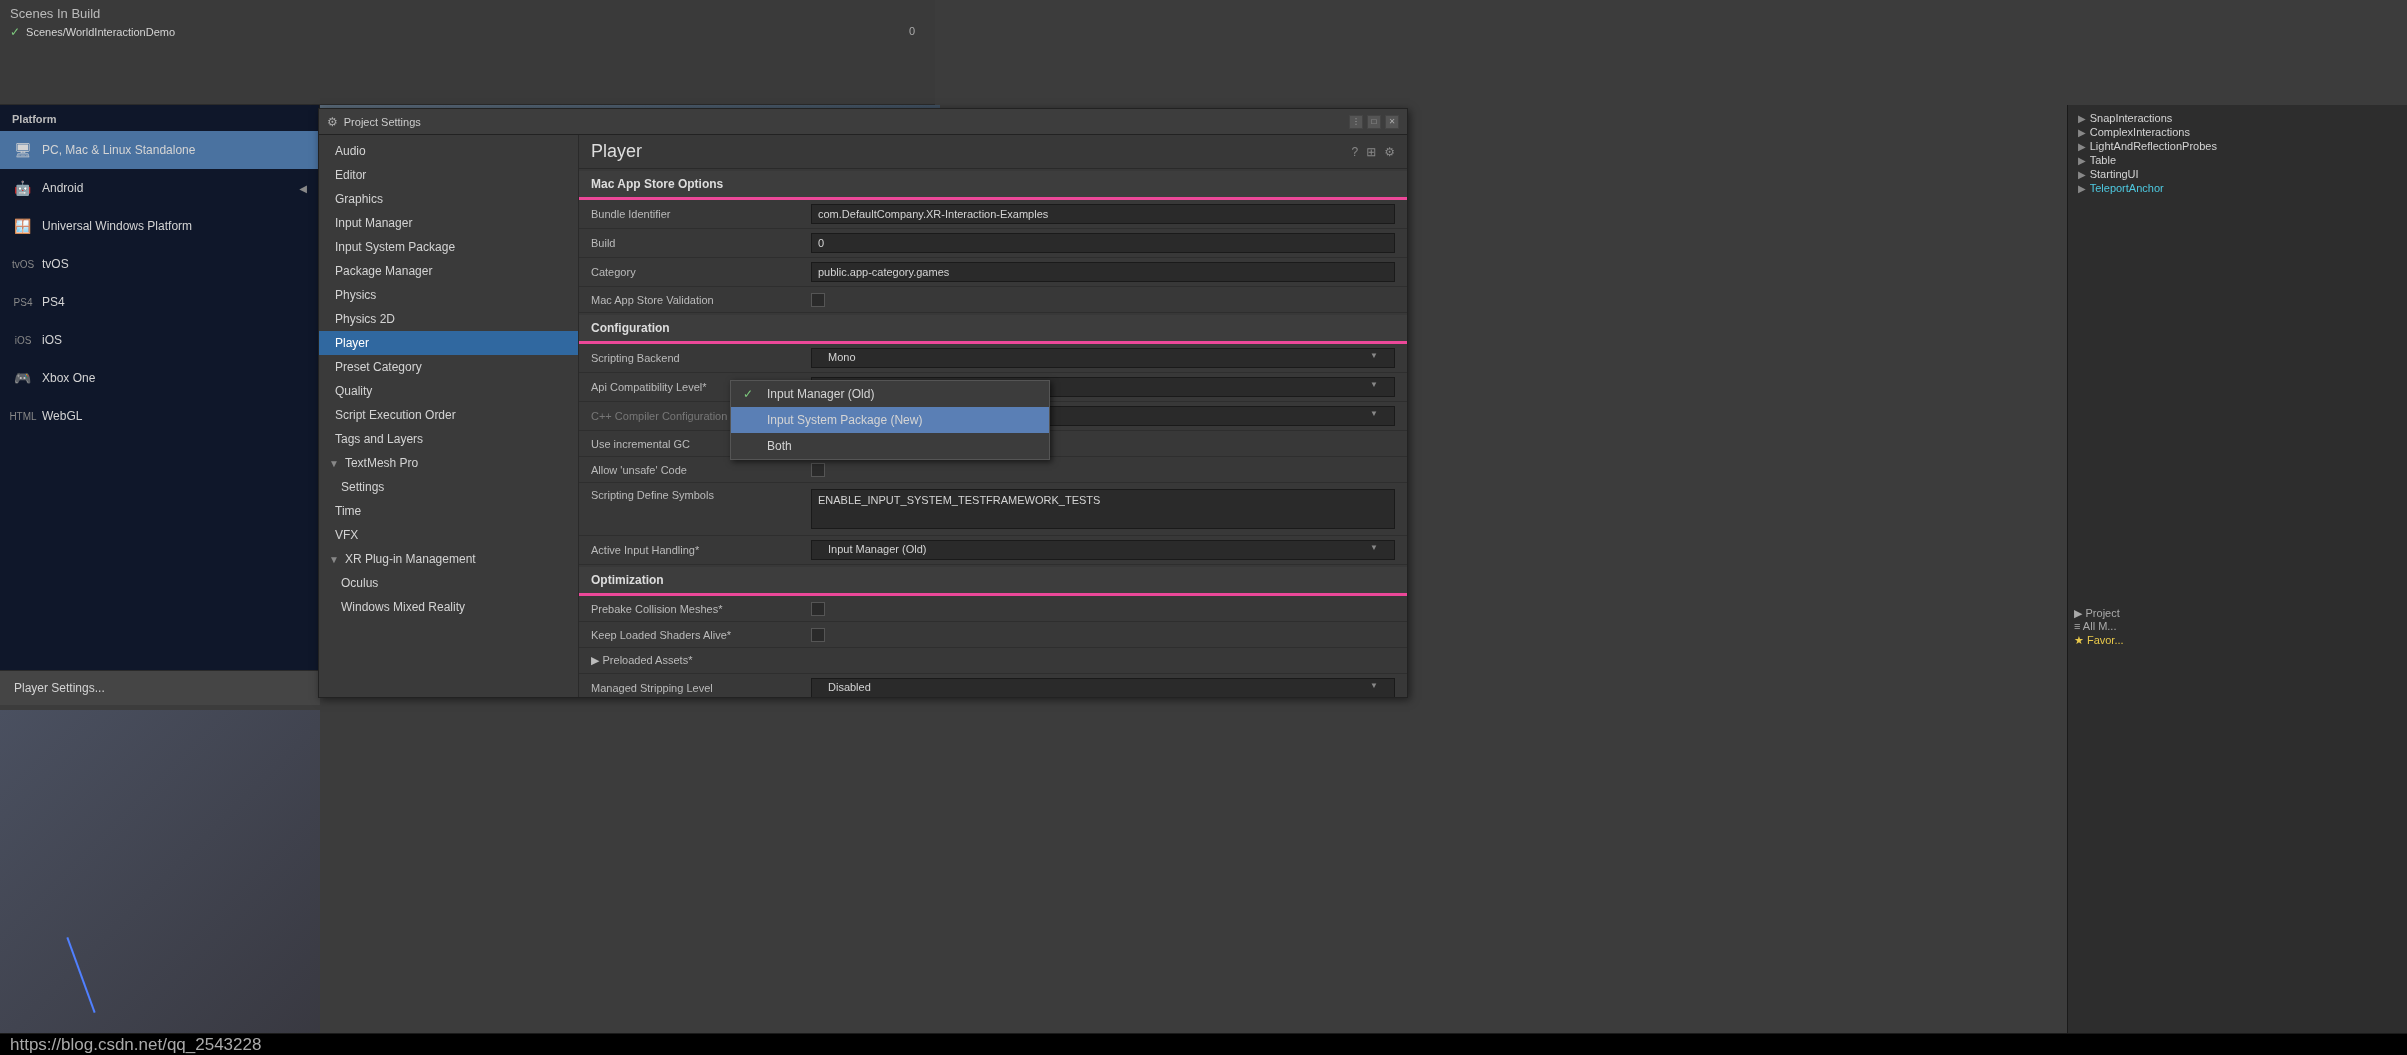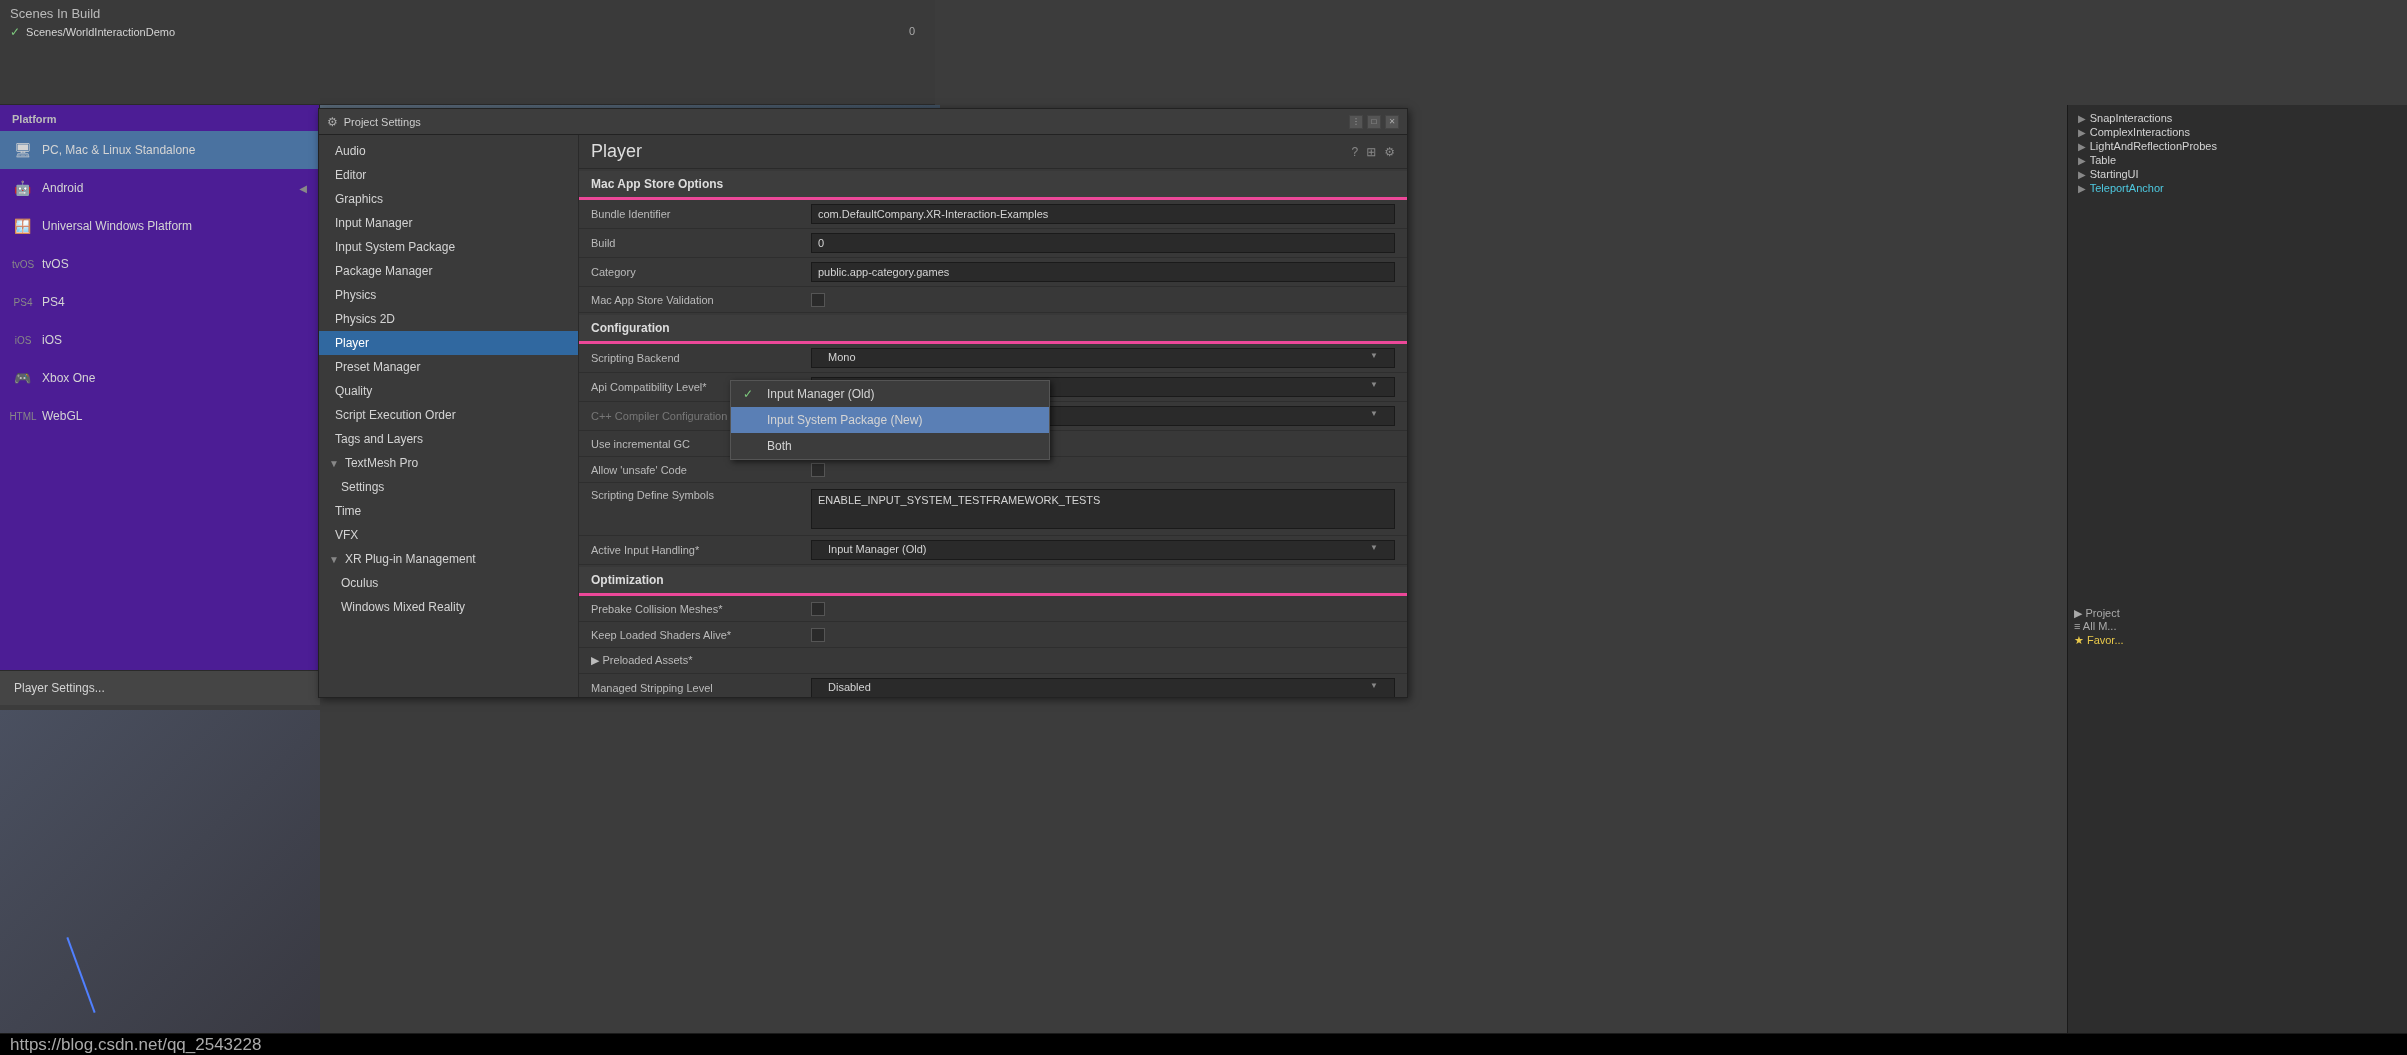--- a/index.html
+++ b/index.html
@@ -75,21 +75,21 @@
 
     .hierarchy-item.blue { color: #4ec9e0; }
 
     
     .platform-panel {
       position: absolute;
       top: 105px;
       left: 0;
       width: 320px;
       height: 600px;
-      background: #4c1d95;
+      background: #0f172a;
       border-right: 1px solid #222;
     }
 
     .platform-title {
       padding: 8px 12px 6px;
       font-size: 11px;
       color: #bbb;
       font-weight: bold;
     }
 
@@ -536,21 +536,21 @@
   <div class="ps-nav">
     <div class="ps-nav-item">Audio</div>
     <div class="ps-nav-item">Editor</div>
     <div class="ps-nav-item">Graphics</div>
     <div class="ps-nav-item">Input Manager</div>
     <div class="ps-nav-item">Input System Package</div>
     <div class="ps-nav-item">Package Manager</div>
     <div class="ps-nav-item">Physics</div>
     <div class="ps-nav-item">Physics 2D</div>
     <div class="ps-nav-item active">Player</div>
-    <div class="ps-nav-item">Preset Manager</div>
+    <div class="ps-nav-item">Preset Category</div>
     <div class="ps-nav-item">Quality</div>
     <div class="ps-nav-item">Script Execution Order</div>
     <div class="ps-nav-item">Tags and Layers</div>
     <div class="ps-nav-group">
       <span class="arrow">▼</span>
       <span>TextMesh Pro</span>
     </div>
     <div class="ps-nav-item ps-nav-sub">Settings</div>
     <div class="ps-nav-item">Time</div>
     <div class="ps-nav-item">VFX</div>

